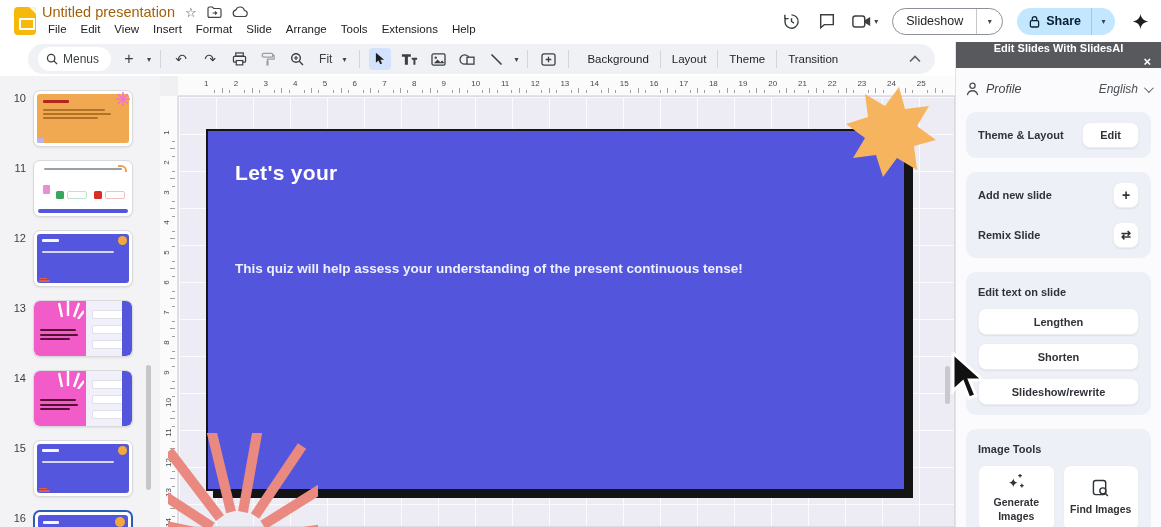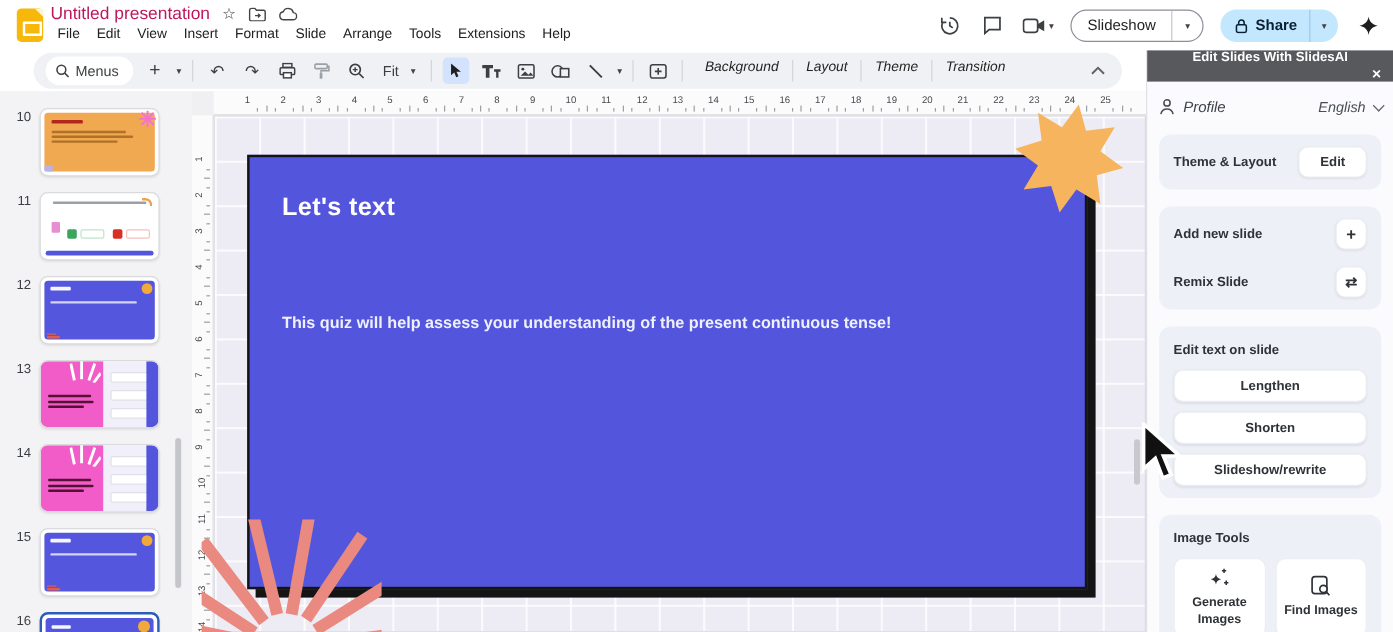--- a/index.html
+++ b/index.html
@@ -10,21 +10,21 @@
   
   .topbar { position:absolute; left:0; top:0; width:1161px; height:42px; background:#fff; }
   .logo { position:absolute; left:14px; top:7px; width:22px; height:28px; background:#f6b80b;
     border-radius:4px; }
   .logo::before { content:""; position:absolute; left:5px; top:11px; width:12px; height:8px;
     border:2px solid #fff; border-radius:1px; }
   .logo::after { content:""; position:absolute; right:0; top:0; border-style:solid;
     border-width:0 7px 7px 0; border-color:transparent #fdf6e3 transparent transparent;
     border-radius:0 4px 0 0; }
   .title-area { position:absolute; left:42px; top:4px; }
-  .doc-title { font-size:14.5px; color:#be185d;text-align:center; }
+  .doc-title { font-size:14.5px; color:#a16207;text-align:center; }
   .title-row { display:flex; align-items:center; gap:10px; }
   .title-row .mini { font-size:13px; color:#444; }
   .menu-bar { display:flex; gap:2px; margin-top:2px; }
   .menu-item { font-size:11.5px; color:#202124; padding:1px 6px; border-radius:4px; cursor:default; }
   .top-right { position:absolute; right:10px; top:5px; height:32px; display:flex; align-items:center; gap:14px; }
   .tr-icon { width:22px; height:22px; display:flex; align-items:center; justify-content:center; }
   .cam-group { display:flex; align-items:center; gap:2px; }
   .caret { font-size:8px; color:#444; }
   .slideshow-btn { display:flex; align-items:stretch; height:27px; border:1px solid #8a8f98;
     border-radius:14px; overflow:hidden; background:#fff; }
@@ -271,21 +271,21 @@
       </span>
       <span class="caret">▾</span>
       <span class="tb-sep"></span>
       <span class="tb-btn">
         <svg width="15" height="13" viewBox="0 0 16 14">
             <rect x="1" y="1" width="14" height="12" rx="2" fill="none" stroke="#3c4043" stroke-width="1.4"></rect>
             <path d="M5 7h6M8 4v6" stroke="#3c4043" stroke-width="1.4"></path>
           </svg>
       </span>
       <span class="tb-sep"></span>
-      <span class="toolbar-text-buttons" style="display:flex;align-items:flex-start;font-style:italic;">
+      <span class="toolbar-text-buttons" style="display:flex;align-items:center;">
           <span class="tb-text">Background</span>
           <span class="tb-sep"></span>
           <span class="tb-text">Layout</span>
           <span class="tb-sep"></span>
           <span class="tb-text">Theme</span>
           <span class="tb-sep"></span>
           <span class="tb-text">Transition</span>
         </span>
       <span class="collapse">
         <svg width="12" height="8" viewBox="0 0 12 8">
@@ -572,21 +572,21 @@
         <span class="tick-v" style="top: 359.5px; width: 3px;"></span>
         <span class="tick-v" style="top: 374.5px; width: 3px;"></span>
         <span class="tick-v" style="top: 382px; width: 5px;"></span>
         <span class="tick-v" style="top: 389.5px; width: 3px;"></span>
         <span class="tick-v" style="top: 404.5px; width: 3px;"></span>
         <span class="tick-v" style="top: 412px; width: 5px;"></span>
         <span class="tick-v" style="top: 419.5px; width: 3px;"></span>
       </div>
     <div class="workspace">
       <div class="slide">
-        <div class="slide-title">Let's text</div>
+        <div class="slide-title">Let's your</div>
         <div class="slide-body">This quiz will help assess your understanding of the present continuous tense!</div>
       </div>
     </div>
     <svg class="star-decor" viewBox="0 0 96 96">
       <polygon points="56,3 62,25 86,22 74,42 93,56 71,62 74,86 54,74 40,93 33,71 10,74 22,54 3,40 25,33 22,10 42,22" fill="#f6b45f"></polygon>
     </svg>
     <svg class="burst-decor" viewBox="0 0 150 94">
       <g stroke="#e9897f" stroke-width="10">
         <line x1="41" y1="102" x2="-40" y2="85"></line>
         <line x1="44" y1="94" x2="-20" y2="52"></line>

